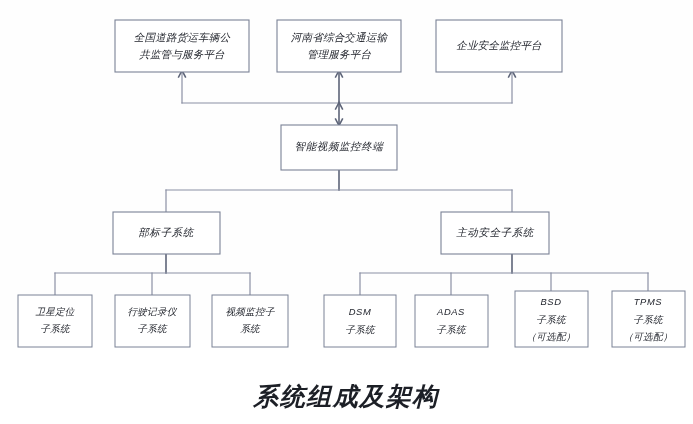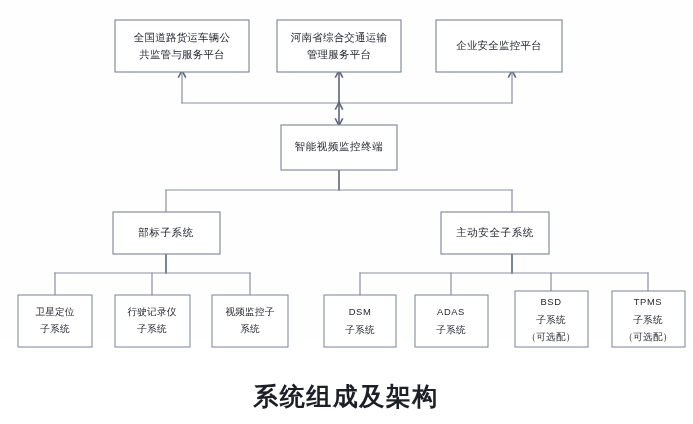--- a/index.html
+++ b/index.html
@@ -12,20 +12,21 @@
     height: 424px;
     font-family: "Liberation Sans", sans-serif;
     overflow: hidden;
     position: relative;
   }
   #diagram-root {
     position: relative;
     width: 693px;
     height: 340px;
     background: #fefefe;
+    font-style: italic;
   }
   svg.canvas {
     position: absolute;
     top: 0;
     left: 0;
     width: 693px;
     height: 424px;
   }
   .node-box {
     fill: #ffffff;

